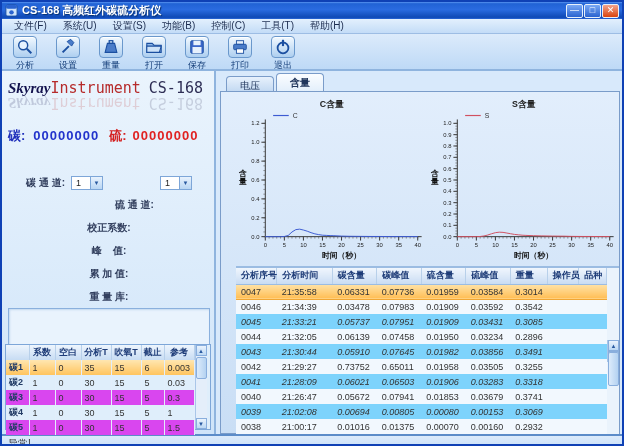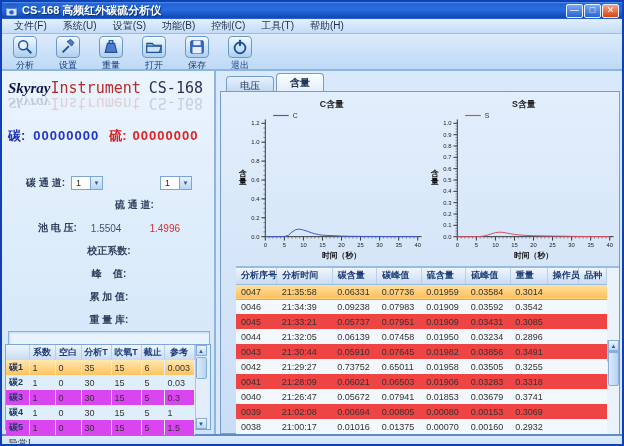--- a/index.html
+++ b/index.html
@@ -93,21 +93,21 @@
   .charts{height:178px;display:flex;justify-content:space-around;align-items:flex-start;padding-top:2px;
     border-bottom:2px solid #9bbce2;}
   .chart-box{width:196px;height:172px;}
 
   
   .results-wrap{flex:1;display:flex;background:#eaf3fc;align-items:center;}
   table.results{border-collapse:collapse;width:100%;table-layout:fixed;}
   table.results th{background:linear-gradient(180deg,#f0f6fd,#c9dcf3);border-right:1px solid #b8d0ea;border-bottom:1px solid #9bbce2;
     font-size:9px;color:#1e3c78;height:16px;font-weight:bold;text-align:left;padding-left:5px;white-space:nowrap;}
   table.results td{font-size:9px;color:#333;height:15px;padding-left:5px;white-space:nowrap;overflow:hidden;}
-  table.results tr.rowa td{background:#ef4444;}
+  table.results tr.rowa td{background:#7dd3fc;font-style:italic;}
   table.results tr.rowb td{background:#f2f8fe;}
   table.results tr.sel td{background:linear-gradient(180deg,#ffe2a6,#ffbe55);border-top:1px solid #f0a633;border-bottom:1px solid #f0a633;}
 
   
   .statusbar{height:18px;background:linear-gradient(180deg,#dcebfb,#c3dcf7);border-top:2px solid #5c8cc9;
     font-size:10px;color:#333;display:flex;align-items:center;padding-left:6px;}
 </style>
 </head>
 <body>
 
@@ -174,20 +174,30 @@
     </div>
     <div class="tool-btn">
       <div class="tool-tile">
           <svg width="18" height="18" viewBox="0 0 20 20">
             <rect x="3" y="3" width="14" height="14" rx="1.5" fill="#3a66c8" stroke="#1b4fa0"></rect>
             <rect x="6" y="3" width="8" height="5" fill="#e6f0fc"></rect>
             <rect x="5" y="10" width="10" height="7" fill="#e6f0fc"></rect>
           </svg>
         </div>
       <span class="tool-label">保存</span>
+    </div>
+    <div class="tool-btn">
+      <div class="tool-tile">
+          <svg width="18" height="18" viewBox="0 0 20 20">
+            <rect x="6" y="3" width="8" height="4" fill="#e6f0fc" stroke="#1b4fa0"></rect>
+            <rect x="3" y="7" width="14" height="6" rx="1" fill="#4a7cc9" stroke="#1b4fa0"></rect>
+            <rect x="6" y="12" width="8" height="5" fill="#fff" stroke="#1b4fa0"></rect>
+          </svg>
+        </div>
+      <span class="tool-label">打印</span>
     </div>
     <div class="tool-btn">
       <div class="tool-tile">
           <svg width="18" height="18" viewBox="0 0 20 20">
             <circle cx="10" cy="11" r="6" fill="none" stroke="#1b4fa0" stroke-width="2"></circle>
             <line x1="10" y1="2" x2="10" y2="9" stroke="#1b4fa0" stroke-width="2.4"></line>
           </svg>
         </div>
       <span class="tool-label">退出</span>
     </div>
@@ -218,25 +228,20 @@
           <span class="combo-value">1</span>
           <span class="combo-btn">▼</span>
         </span>
         <span class="field-label" style="margin-left:12px;margin-top:44px;">硫 通 道:</span>
         <span class="combo">
           <span class="combo-value">1</span>
           <span class="combo-btn">▼</span>
         </span>
       </div>
 
-      <div class="field-row">
-        <span class="field-label">池 电 压:</span>
-        <span class="volt-c">1.5504</span>
-        <span class="volt-s">1.4996</span>
-      </div>
 
       <div class="field-row">
           <span class="field-label">校正系数:</span>
         </div>
       <div class="field-row">
           <span class="field-label" style="white-space:pre;">峰    值:</span>
         </div>
       <div class="field-row">
           <span class="field-label">累 加 值:</span>
         </div>
@@ -610,21 +615,21 @@
                   <td>0.07736</td>
                   <td>0.01959</td>
                   <td>0.03584</td>
                   <td>0.3014</td>
                   <td></td>
                   <td></td>
                 </tr>
                 <tr class="rowb">
                   <td>0046</td>
                   <td>21:34:39</td>
-                  <td>0.09238</td>
+                  <td>0.03478</td>
                   <td>0.07983</td>
                   <td>0.01909</td>
                   <td>0.03592</td>
                   <td>0.3542</td>
                   <td></td>
                   <td></td>
                 </tr>
                 <tr class="rowa">
                   <td>0045</td>
                   <td>21:33:21</td>

